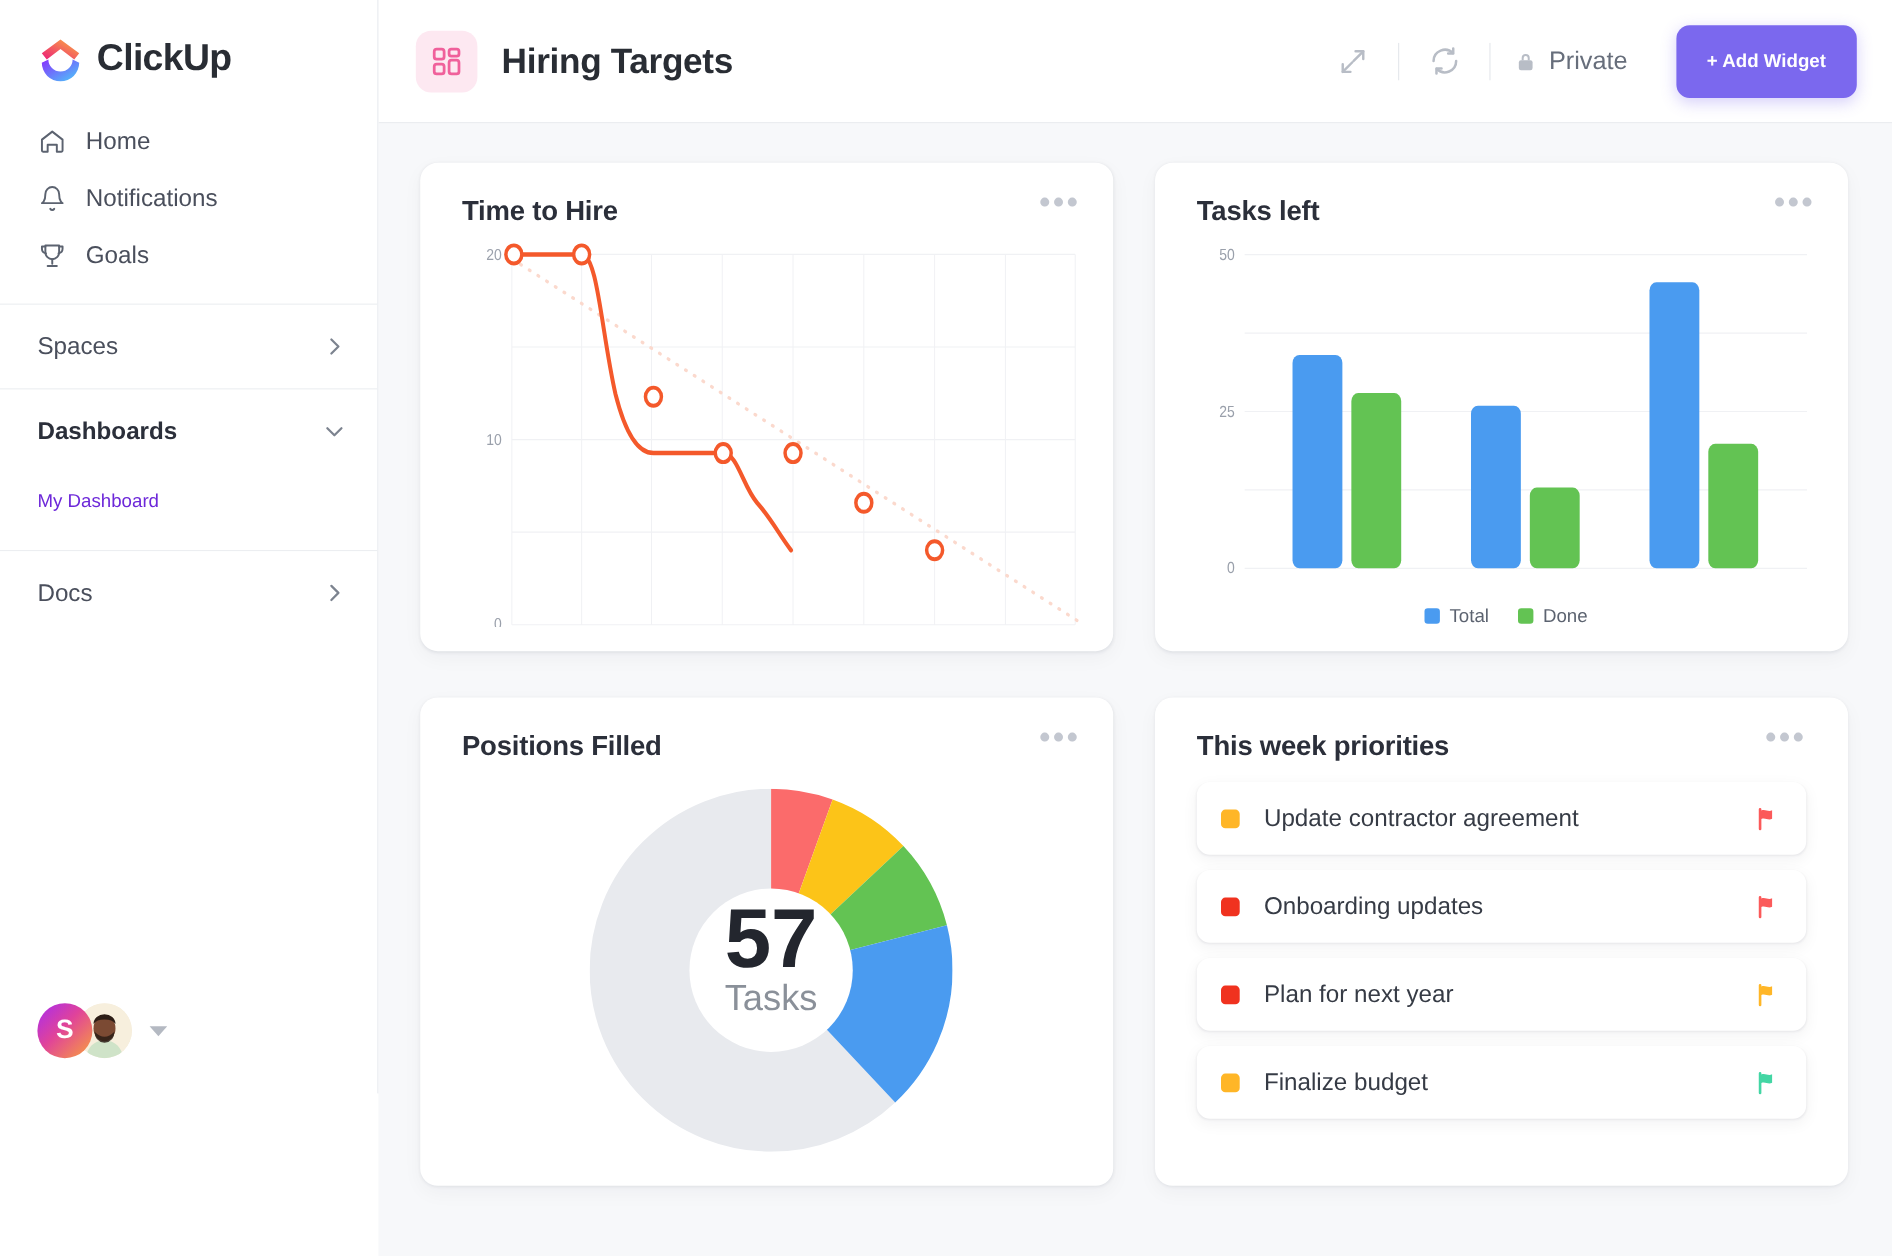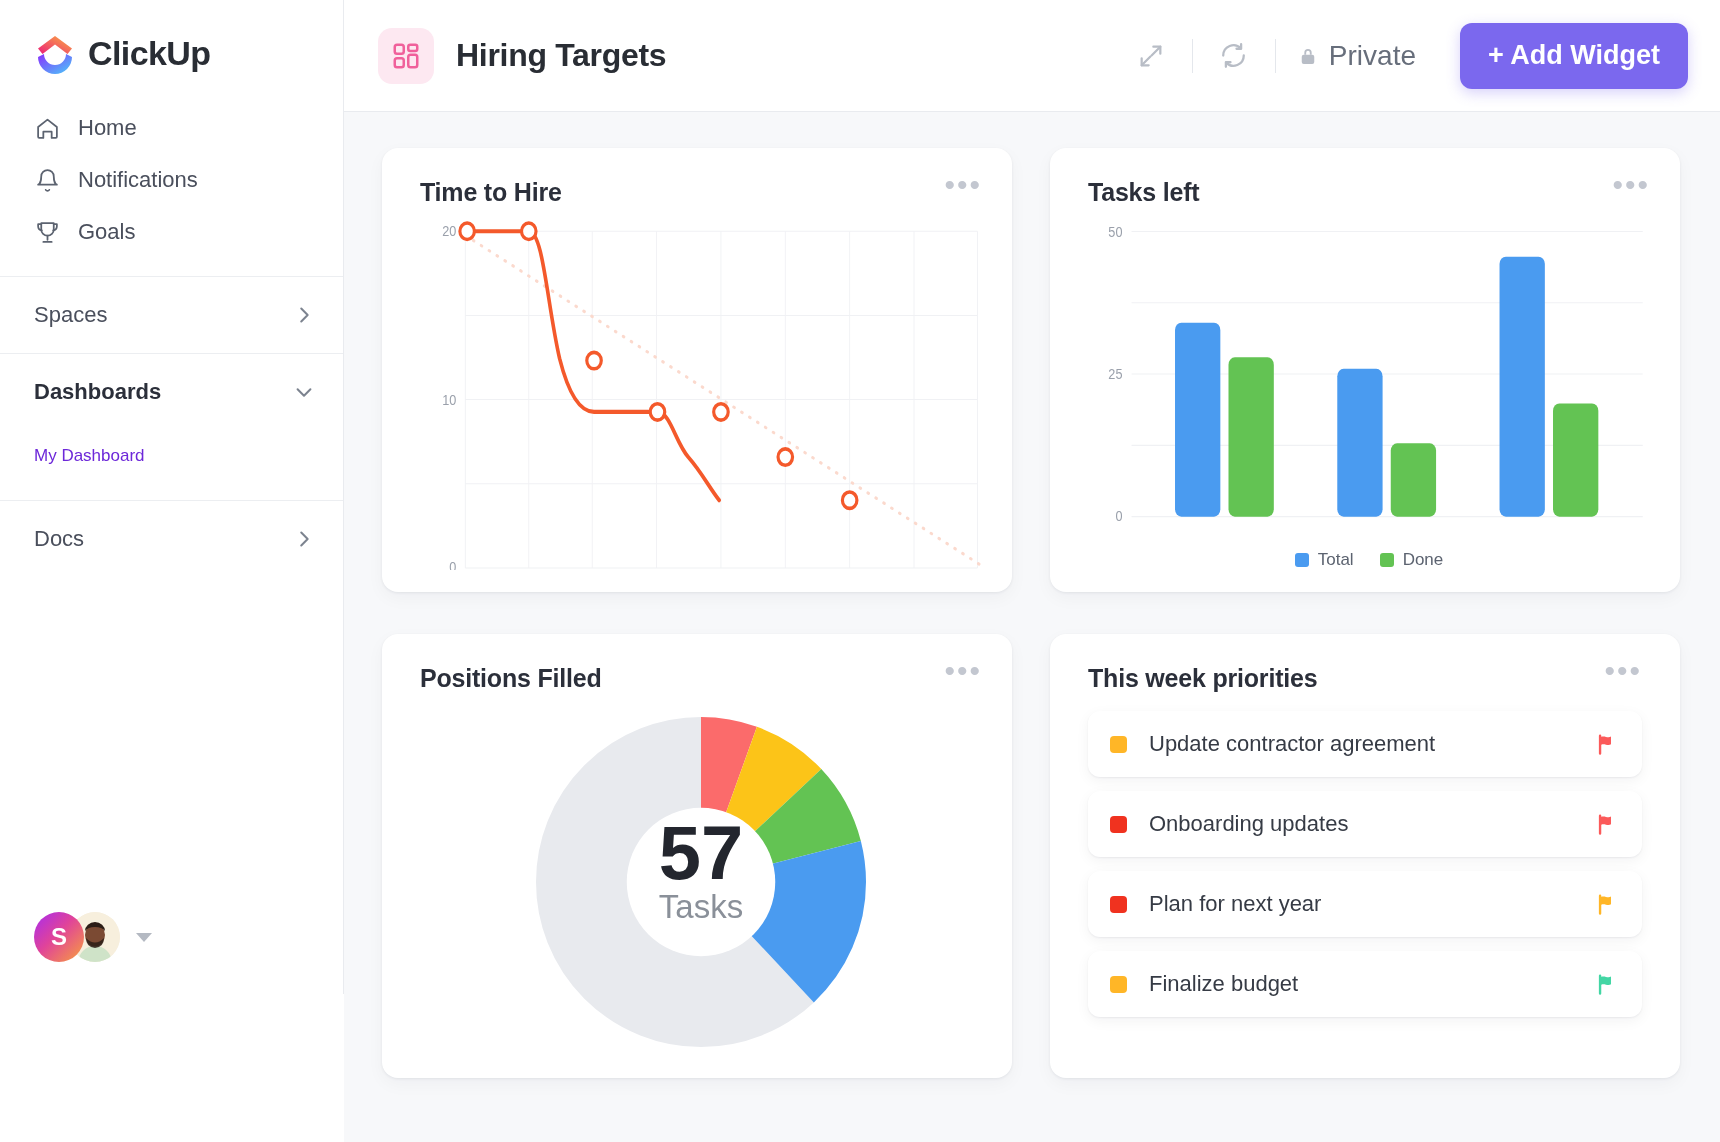--- a/index.html
+++ b/index.html
@@ -96,26 +96,26 @@
     margin-left: 22px; letter-spacing: -0.3px;
   }
   .topbar-right { margin-left: auto; display: flex; align-items: center; }
   .tb-icon {
     width: 46px; height: 46px; display: flex; align-items: center; justify-content: center;
     color: #b8bdc6; cursor: pointer;
   }
   .divider-v { width: 1px; height: 34px; background: #e4e7ec; margin: 0 18px; }
   .privacy {
     display: flex; align-items: center; gap: 11px;
-    color: #676e7b; font-size: 28px; cursor: pointer; margin-left: 4px;
+    color: #676e7b; font-size: 23px; cursor: pointer; margin-left: 4px;
   }
   .add-widget {
     margin-left: 44px;
     background: #7b68ee; color: #ffffff;
-    font-size: 27px; font-weight: bold;
+    font-size: 17px; font-weight: bold;
     border: none; border-radius: 12px;
     padding: 0 28px; height: 66px; cursor: pointer;
     box-shadow: 0 4px 14px rgba(123,104,238,0.30);
   }
 
   .canvas {
     flex: 1; padding: 36px 40px 0 38px;
     display: grid;
     grid-template-columns: 1fr 1fr;
     grid-template-rows: 444px 444px;

